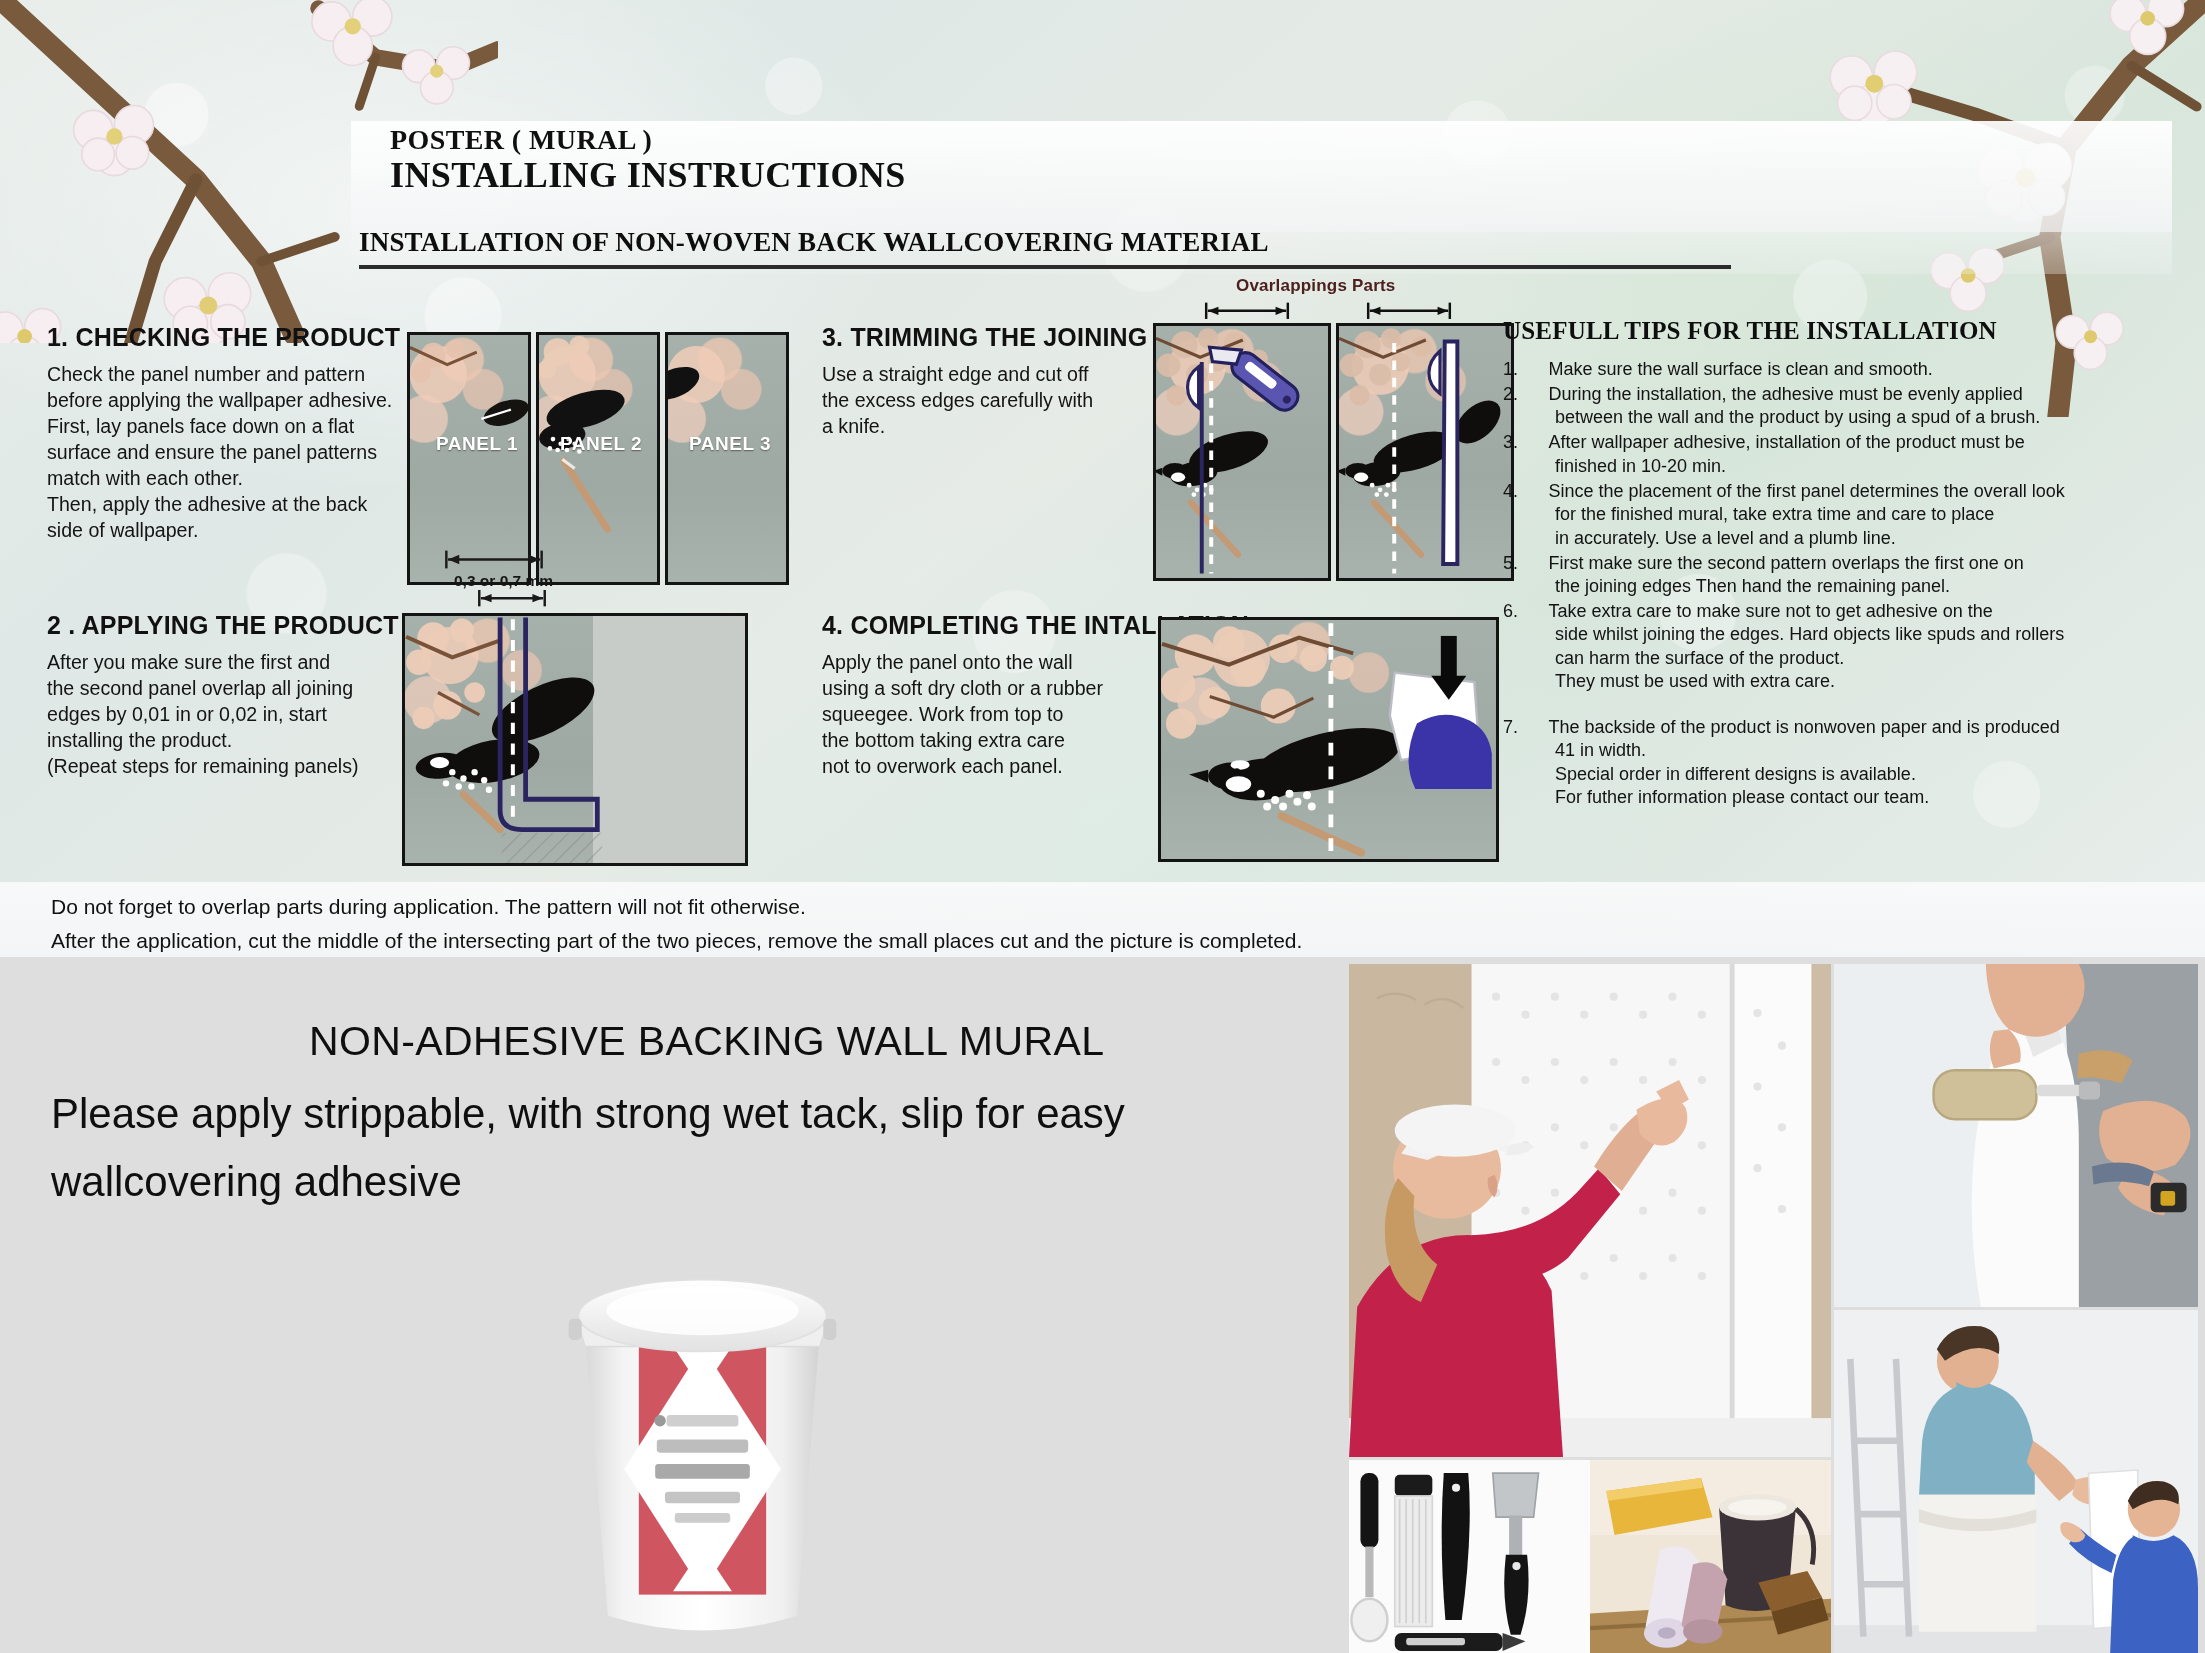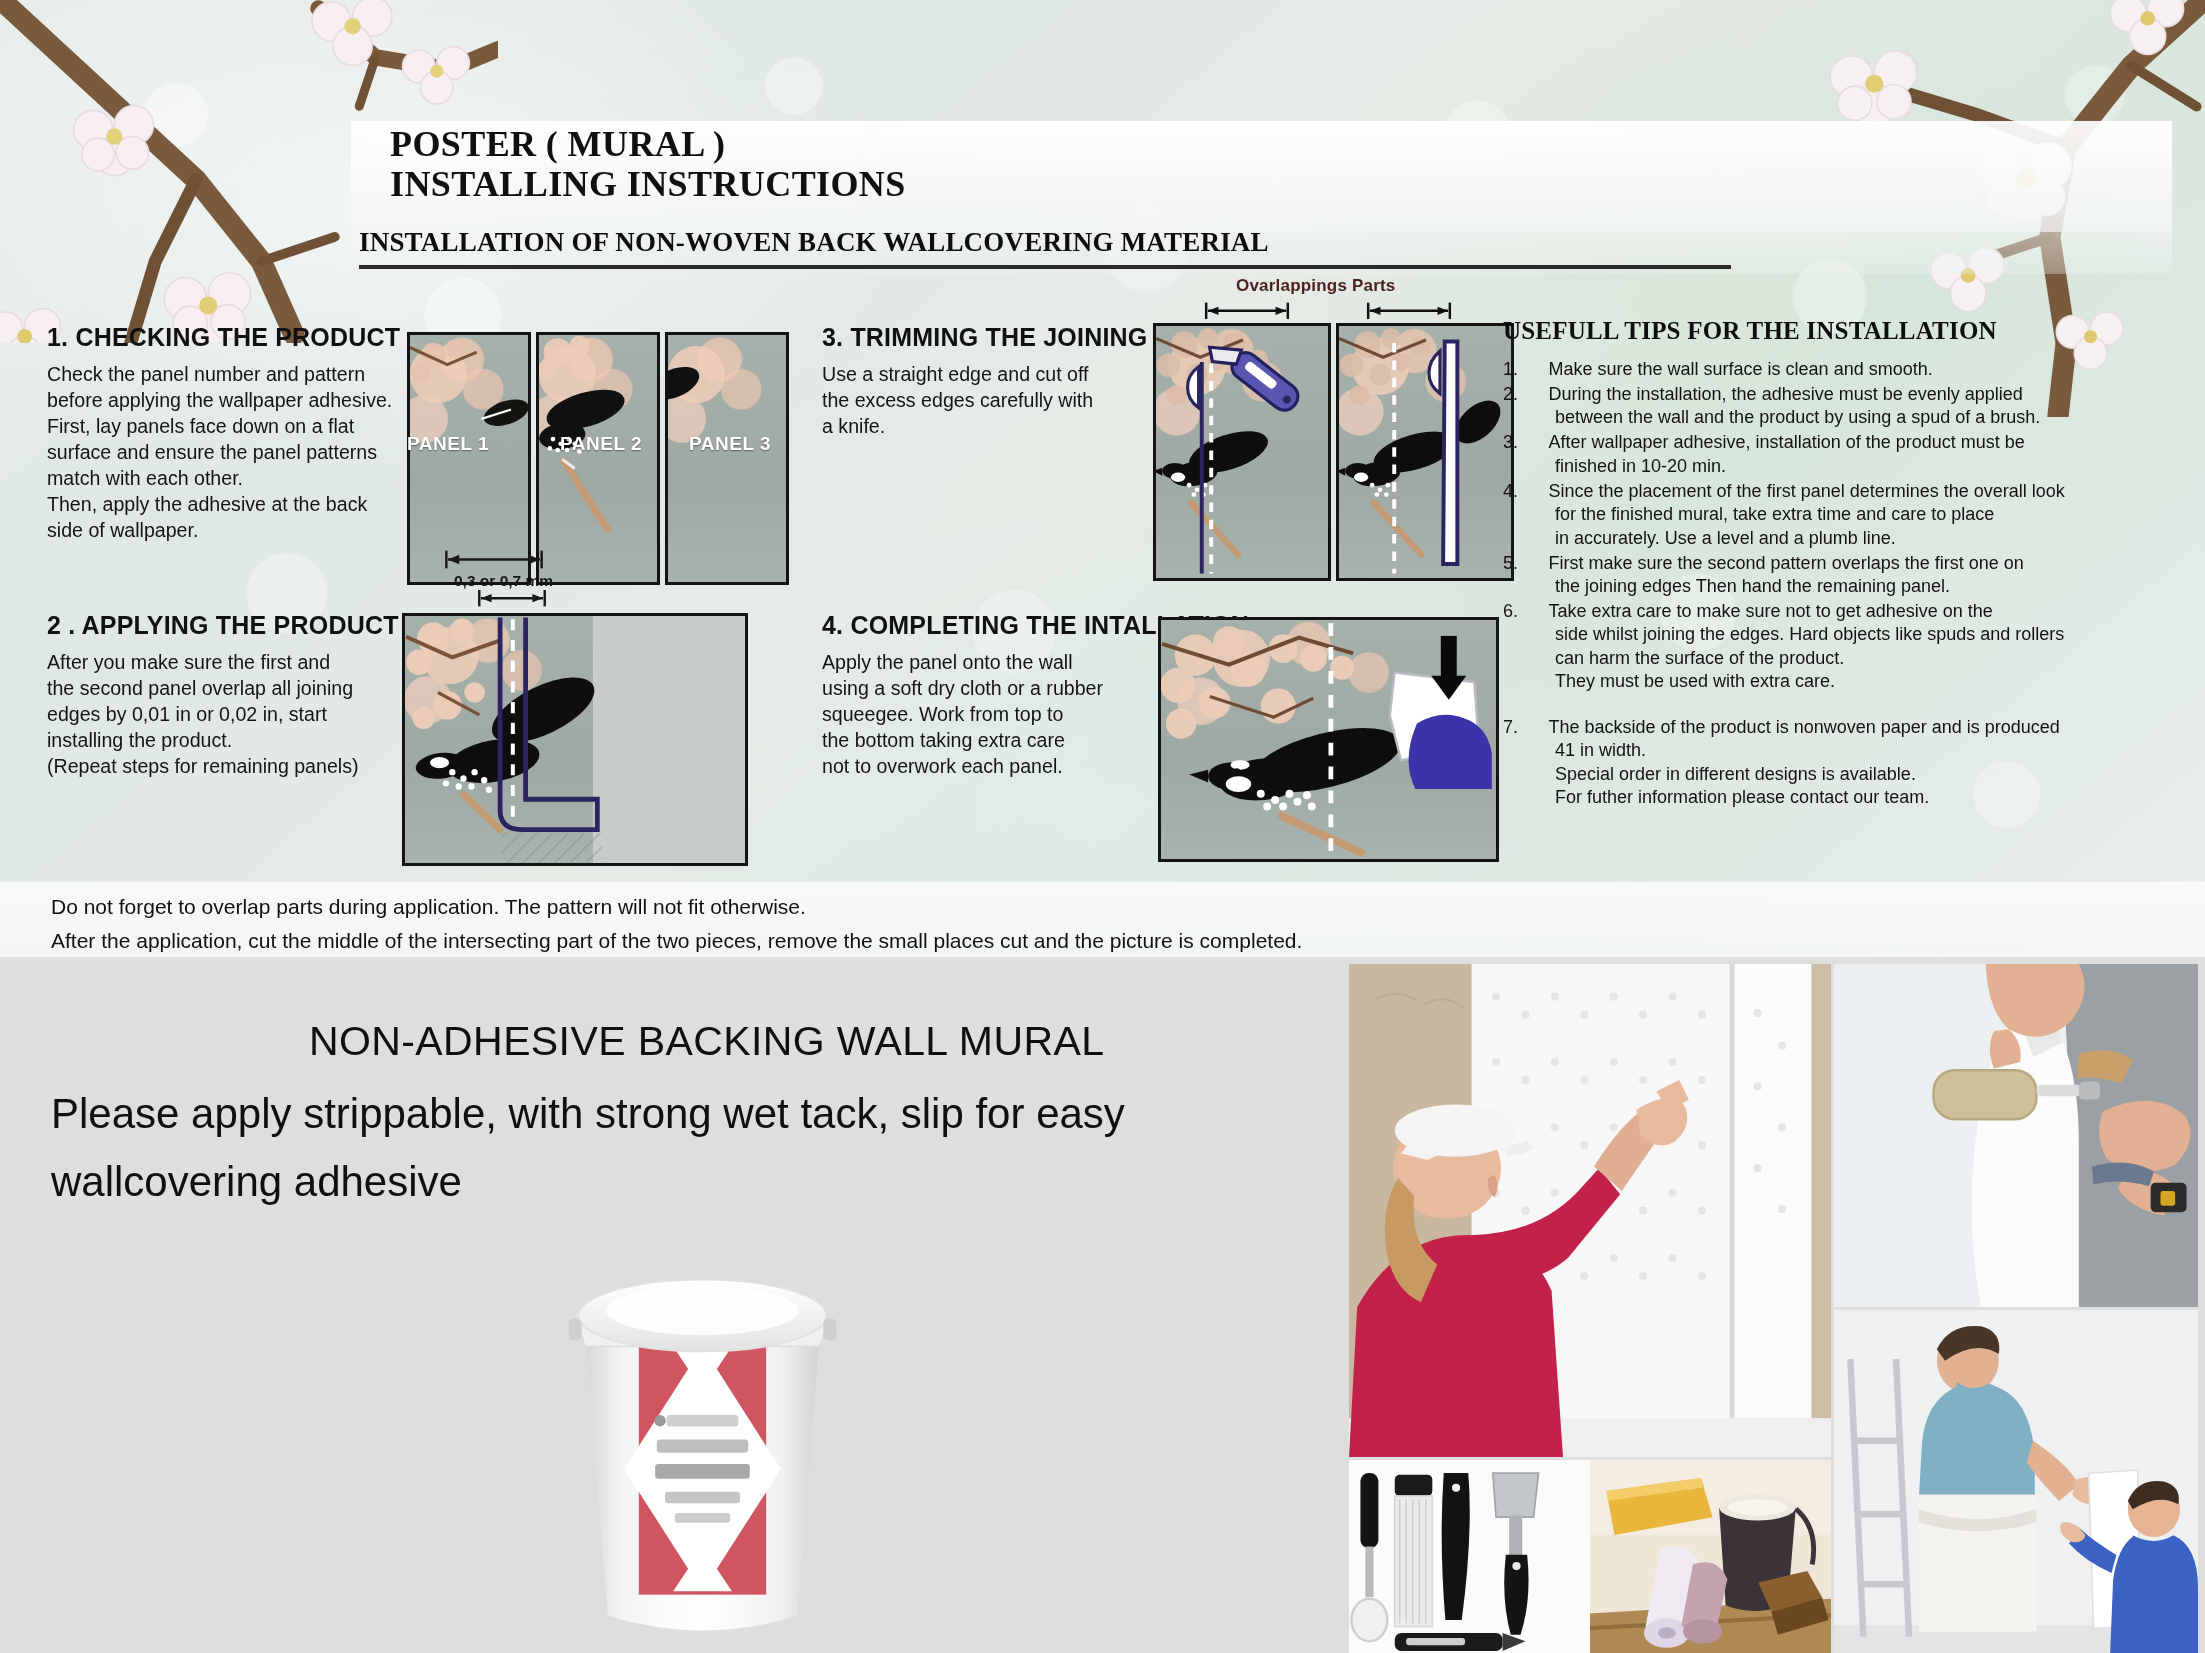--- a/index.html
+++ b/index.html
@@ -49,21 +49,21 @@
   
   #title-plaque {
     position:absolute; left:351px; top:121px; width:1821px; height:111px;
     background: linear-gradient(180deg, rgba(255,255,255,.93), rgba(243,245,246,.86));
   }
   #title-main {
     position:absolute; left:390px; top:124px; width:1143px;
     font-family:"Liberation Serif", serif; font-weight:bold;
     color:#101010; line-height:1.12;
   }
-  #title-line1 { font-size:36px; letter-spacing:0.4px; }
+  #title-line1 { font-size:28px; letter-spacing:0.4px; }
   #title-line2 { font-size:36px; letter-spacing:0.4px; }
   #subtitle-band {
     position:absolute; left:351px; top:232px; width:1821px; height:42px;
     background: linear-gradient(180deg, rgba(244,246,245,.55), rgba(236,241,239,.35));
   }
   #subtitle {
     position:absolute; left:359px; top:227px; width:1372px;
     font-family:"Liberation Serif", serif; font-weight:bold; font-size:27px;
     color:#0d0d0d; letter-spacing:0.2px;
     padding-bottom:6.5px;
@@ -319,21 +319,21 @@
             <circle cx="58" cy="14" r="12"></circle>
             <circle cx="14" cy="44" r="13"></circle>
         </g>
         <path d="M0,12 L48,34 L86,18" stroke="#7a5238" stroke-width="4" fill="none"></path>
         <g fill="#15130f">
             <ellipse cx="124" cy="96" rx="30" ry="15" transform="rotate(-18 124 96)"></ellipse>
           </g>
         <path d="M92,104 L130,92" stroke="#fff" stroke-width="3"></path>
       </svg>
     </div>
-    <div class="panel-label" style="left:407px; top:433px;">PANEL 1</div>
+    <div class="panel-label" style="left:436px; top:433px;">PANEL 1</div>
 
     <div class="dframe mural" style="left:536px; top:332px; width:124px; height:253px;">
       <svg viewBox="0 0 152 310" style="position:absolute;inset:0;width:100%;height:100%">
         <g fill="#eccdb8" opacity=".92">
           <circle cx="24" cy="18" r="18"></circle>
             <circle cx="52" cy="10" r="13"></circle>
             <circle cx="10" cy="40" r="12"></circle>
         </g>
         <g fill="#111">
           <ellipse cx="60" cy="92" rx="52" ry="22" transform="rotate(-16 60 92)"></ellipse>

